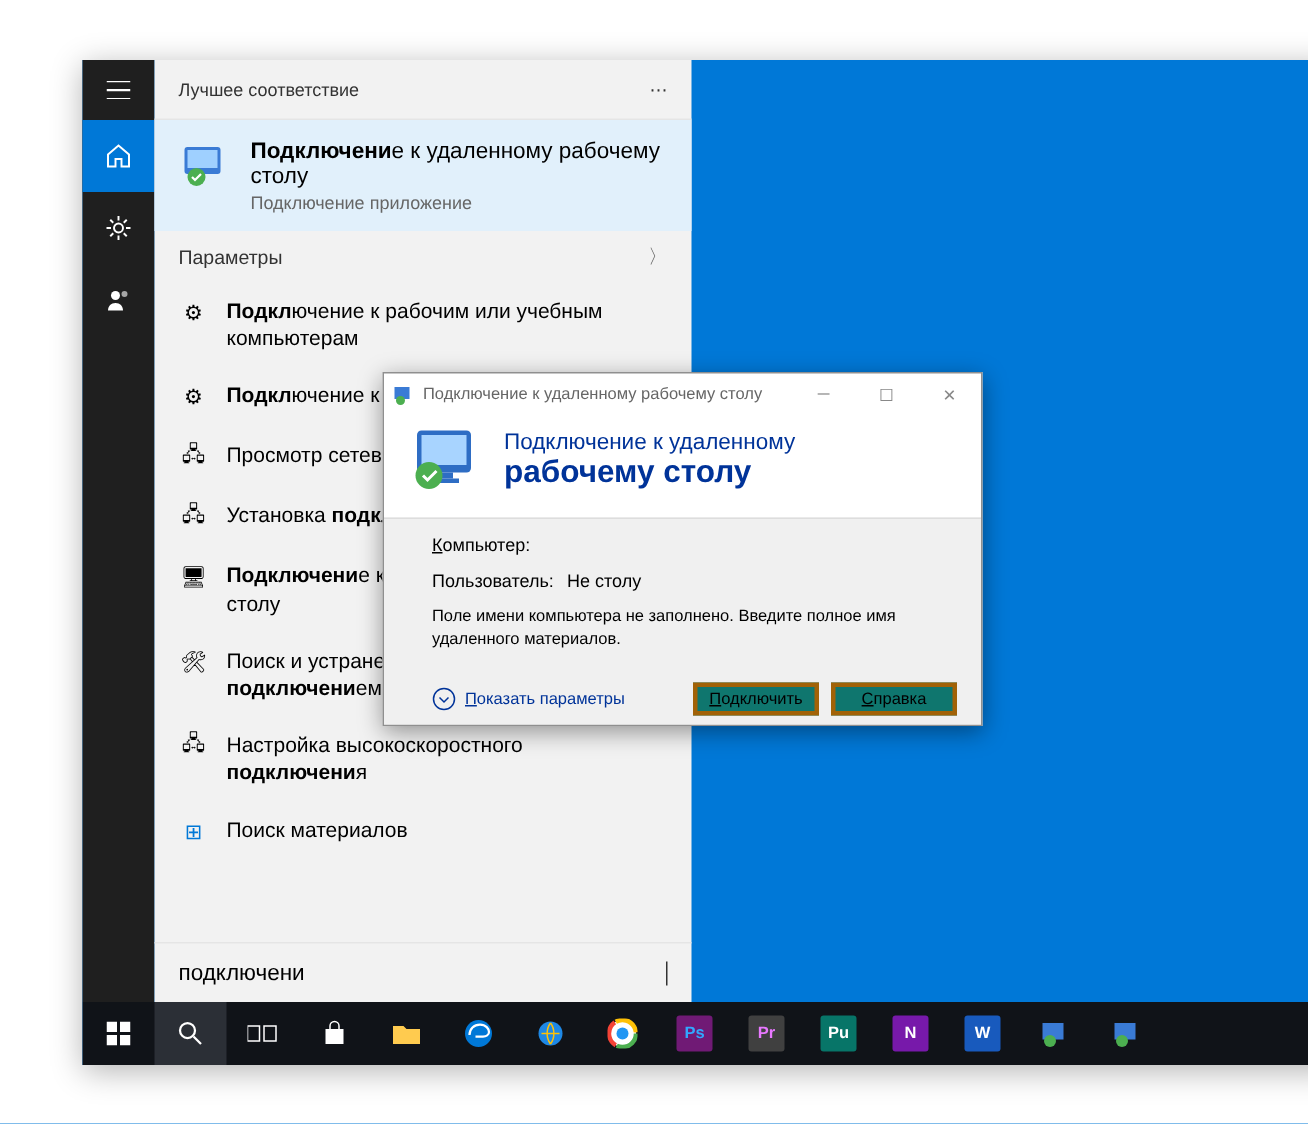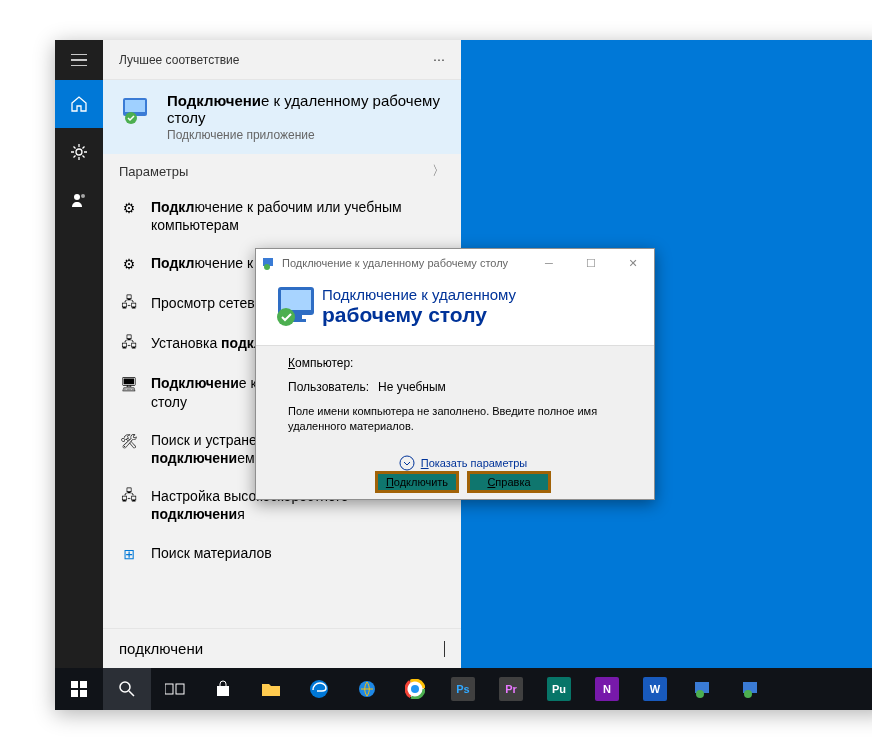--- a/index.html
+++ b/index.html
@@ -24,31 +24,31 @@
 .sp-search { height: 40px; padding: 0 16px; display: flex; align-items: center; border-top: 1px solid #e5e5e5; }
 .sp-search input { border: none; background: transparent; outline: none; font-size: 15px; width: 100%; }
 .taskbar { position: absolute; left: 0; bottom: 0; width: 100%; height: 42px; background: #101318; display: flex; align-items: center; }
 .tb-item { width: 48px; height: 42px; display: flex; align-items: center; justify-content: center; color: #fff; cursor: pointer; font-size: 16px; }
 .tb-badge { width: 24px; height: 24px; display: flex; align-items: center; justify-content: center; border-radius: 2px; font-size: 11px; font-weight: bold; color: #fff; }
 .rdc { position: absolute; left: 200px; top: 208px; width: 400px; background: #fff; border: 1px solid #8f8f8f; box-shadow: 0 4px 15px rgba(0,0,0,0.4); font-size: 12px; }
 .rdc-titlebar { height: 28px; display: flex; align-items: center; padding-left: 6px; color: #666; font-size: 11px; }
 .rdc-titlebar-icon { margin-right: 6px; }
 .rdc-controls { margin-left: auto; display: flex; }
 .rdc-ctrl { width: 42px; height: 28px; display: flex; align-items: center; justify-content: center; color: #888; cursor: pointer; }
-.rdc-banner { display: flex; padding: 6px 16px 16px 16px; align-items: center; }
+.rdc-banner { display: flex; gap: 14px; padding: 6px 16px 16px 16px; align-items: center; }
 .rdc-banner-icon { width: 50px; height: 46px; flex-shrink: 0; }
 .rdc-banner-text { color: #003399; }
 .rdc-banner-line1 { font-size: 15px; }
 .rdc-banner-line2 { font-size: 21px; font-weight: bold; }
 .rdc-body { padding: 10px 16px 6px 32px; background: #f0f0f0; border-top: 1px solid #ddd; }
 .rdc-row { display: flex; align-items: center; margin-bottom: 10px; gap: 10px; }
 .rdc-label { width: 80px; color: #000; }
 .rdc-combo { flex: 1; height: 22px; border: 1px solid #777; background: #fff; padding: 0 4px; display: flex; align-items: center; justify-content: space-between; color: #777; font-size: 11px; }
 .rdc-hint { color: #000; font-size: 11px; line-height: 1.4; margin: 6px 0 14px 0; }
-.rdc-footer { display: flex; align-items: center; justify-content: space-between; padding-top: 6px; flex-direction: column; }
+.rdc-footer { display: flex; align-items: center; justify-content: space-between; padding-top: 6px; }
 .rdc-showopts { display: flex; align-items: center; gap: 6px; color: #003399; cursor: pointer; font-size: 11px; }
 .rdc-buttons { display: flex; gap: 8px; }
 .rdc-btn { min-width: 84px; height: 22px; border: 3px solid #a16207; background: #0f766e; font-size: 11px; cursor: pointer; }
 .underline-first::first-letter { text-decoration: underline; }
 .chevron { color: #666; }
 svg { display: block; }
 </style>
 </head>
 <body>
 
@@ -174,21 +174,21 @@
       <div class="rdc-banner-line1">Подключение к удаленному</div>
       <div class="rdc-banner-line2">рабочему столу</div>
     </div>
   </div>
   <div class="rdc-body">
     <div class="rdc-row">
       <span class="rdc-label underline-first">Компьютер:</span>
     </div>
     <div class="rdc-row">
       <span class="rdc-label">Пользователь:</span>
-      <span>Не учебным</span>
+      <span>Не столу</span>
     </div>
     <div class="rdc-hint">Поле имени компьютера не заполнено. Введите полное имя удаленного материалов.</div>
     <div class="rdc-footer">
       <div class="rdc-showopts">
         <svg width="16" height="16" viewBox="0 0 16 16">
               <circle cx="8" cy="8" r="7" fill="none" stroke="#003399"></circle>
               <path d="M5 7l3 3 3-3" fill="none" stroke="#003399"></path>
             </svg>
         <span class="underline-first">Показать параметры</span>
       </div>
@@ -247,21 +247,21 @@
   <div class="tb-item">
         <svg width="20" height="20" viewBox="0 0 20 20">
           <circle cx="10" cy="10" r="9" fill="#fff"></circle>
           <circle cx="10" cy="10" r="9" fill="none" stroke="#4caf50" stroke-width="3" stroke-dasharray="18 40"></circle>
           <circle cx="10" cy="10" r="9" fill="none" stroke="#f44336" stroke-width="3" stroke-dasharray="18 40" transform="rotate(120 10 10)"></circle>
           <circle cx="10" cy="10" r="9" fill="none" stroke="#ffc107" stroke-width="3" stroke-dasharray="18 40" transform="rotate(240 10 10)"></circle>
           <circle cx="10" cy="10" r="4" fill="#2196f3"></circle>
         </svg>
       </div>
   <div class="tb-item">
-        <span class="tb-badge" style="background:#404040;color:#31a8ff;">Ps</span>
+        <span class="tb-badge" style="background:#701a75;color:#31a8ff;">Ps</span>
       </div>
   <div class="tb-item">
         <span class="tb-badge" style="background:#404040;color:#e878ff;">Pr</span>
       </div>
   <div class="tb-item">
         <span class="tb-badge" style="background:#077568;">Pu</span>
       </div>
   <div class="tb-item">
         <span class="tb-badge" style="background:#7719aa;">N</span>
       </div>

